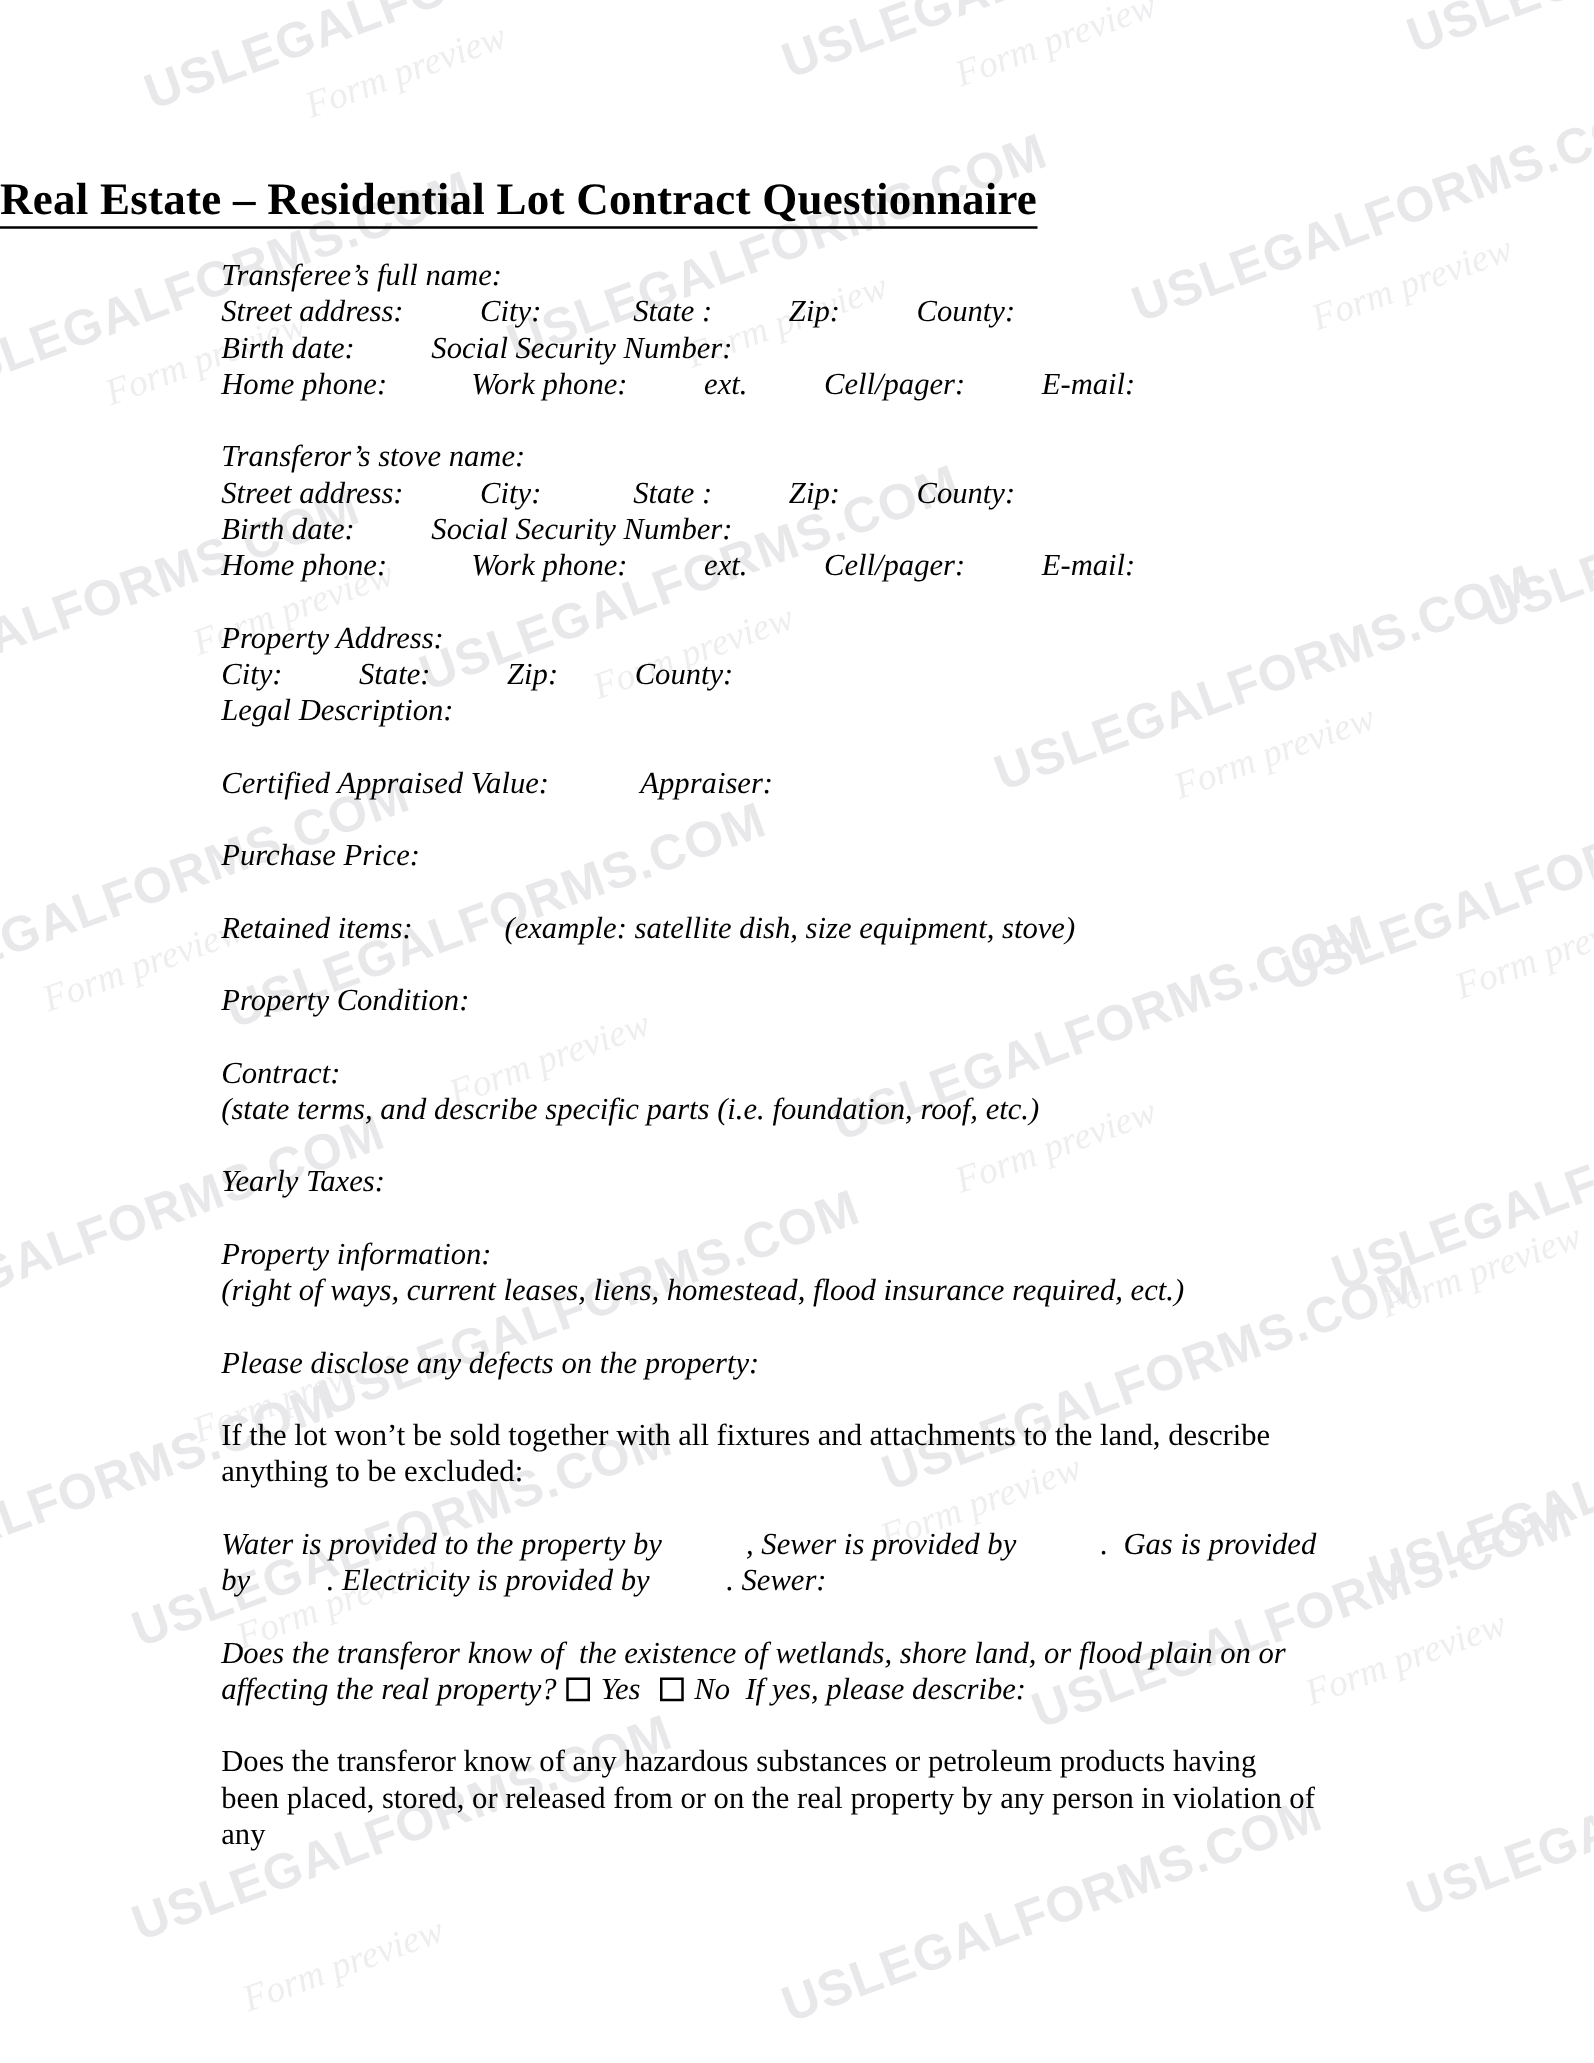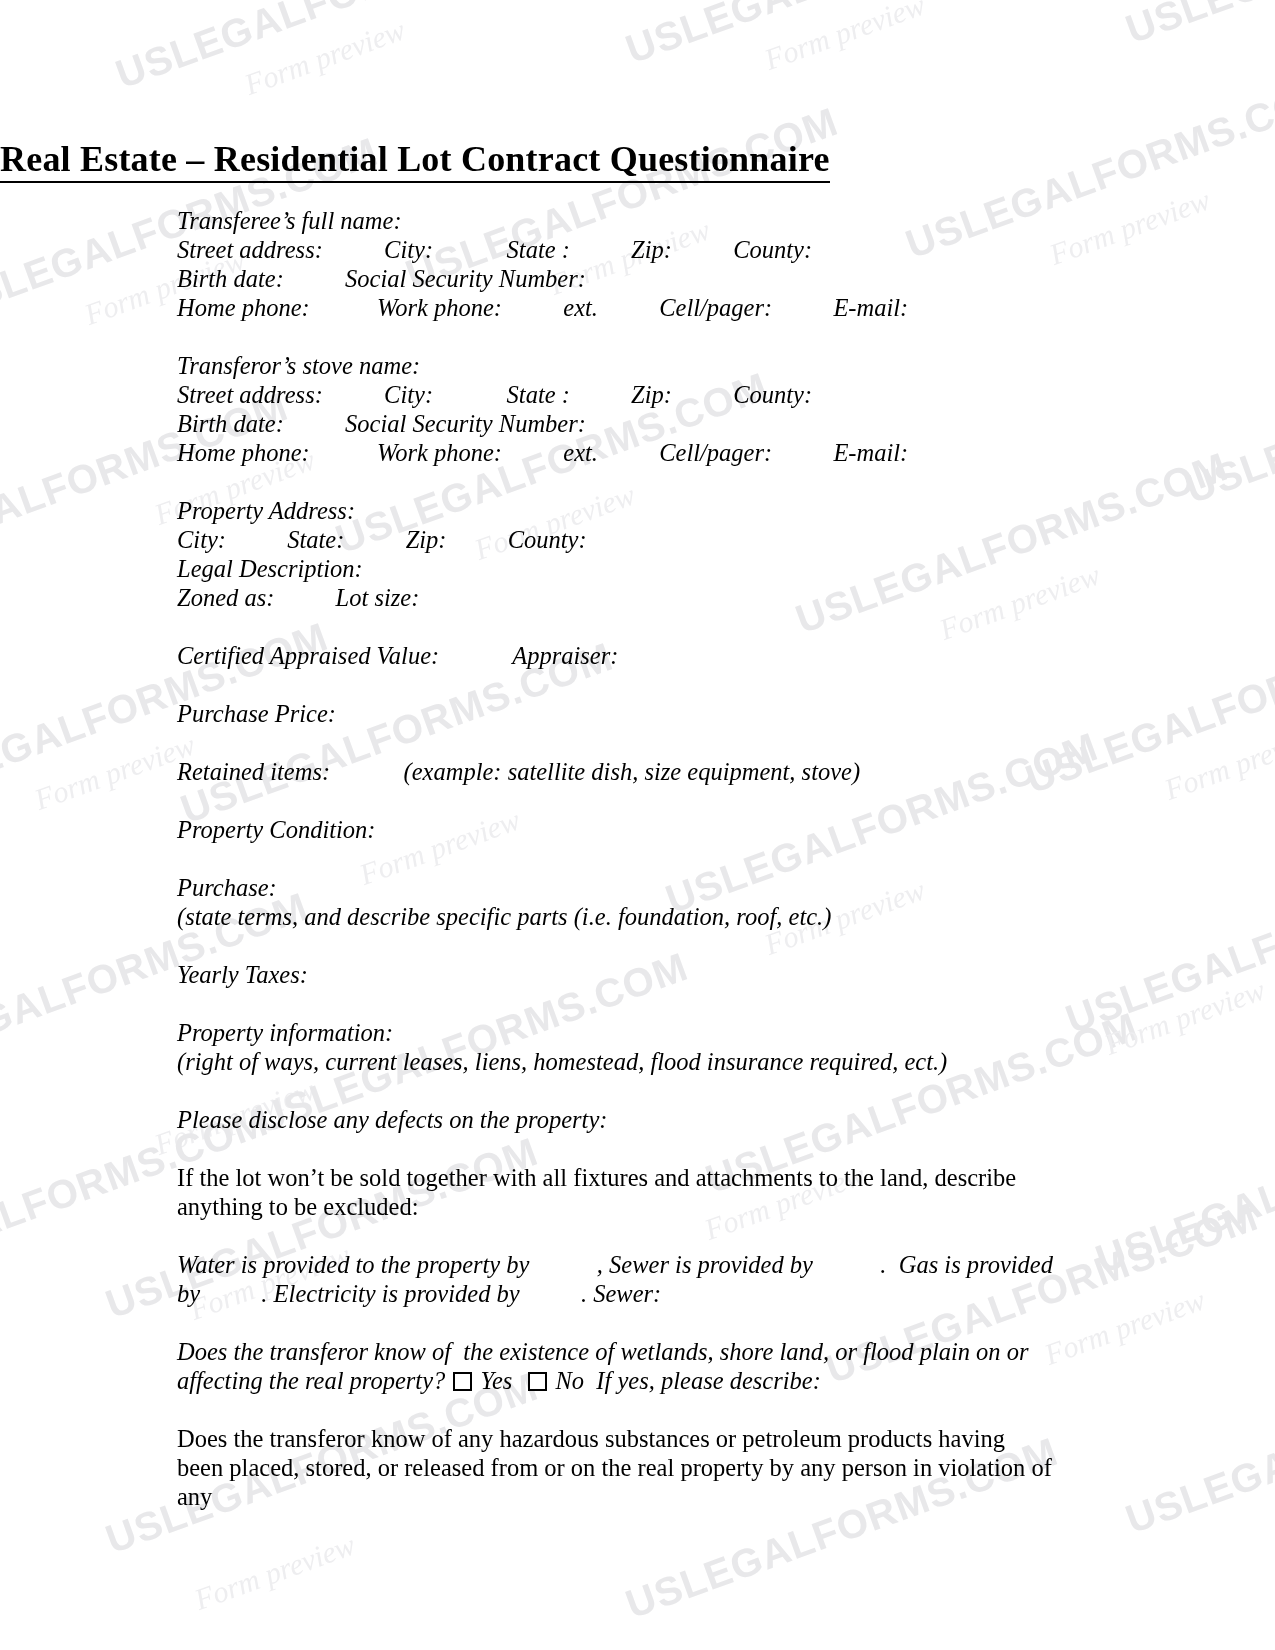--- a/index.html
+++ b/index.html
@@ -169,21 +169,20 @@
       <div class="line">Birth date:          Social Security Number:</div>
       <div class="line">Home phone:           Work phone:          ext.          Cell/pager:          E-mail:</div>
     </div>
 
     <div class="gap"></div>
 
     <div>
       <div class="line">Property Address:</div>
       <div class="line">City:          State:          Zip:          County:</div>
       <div class="line">Legal Description:</div>
-      <div class="line">Zoned as:          Lot size:</div>
     </div>
 
     <div class="gap"></div>
 
     <div class="line">Certified Appraised Value:            Appraiser:</div>
 
     <div class="gap"></div>
 
     <div class="line">Purchase Price:</div>
 
@@ -191,21 +190,21 @@
 
     <div class="line">Retained items:            (example: satellite dish, size equipment, stove)</div>
 
     <div class="gap"></div>
 
     <div class="line">Property Condition:</div>
 
     <div class="gap"></div>
 
     <div>
-      <div class="line">Purchase:</div>
+      <div class="line">Contract:</div>
       <div class="line">(state terms, and describe specific parts (i.e. foundation, roof, etc.)</div>
     </div>
 
     <div class="gap"></div>
 
     <div class="line">Yearly Taxes:</div>
 
     <div class="gap"></div>
 
     <div>

